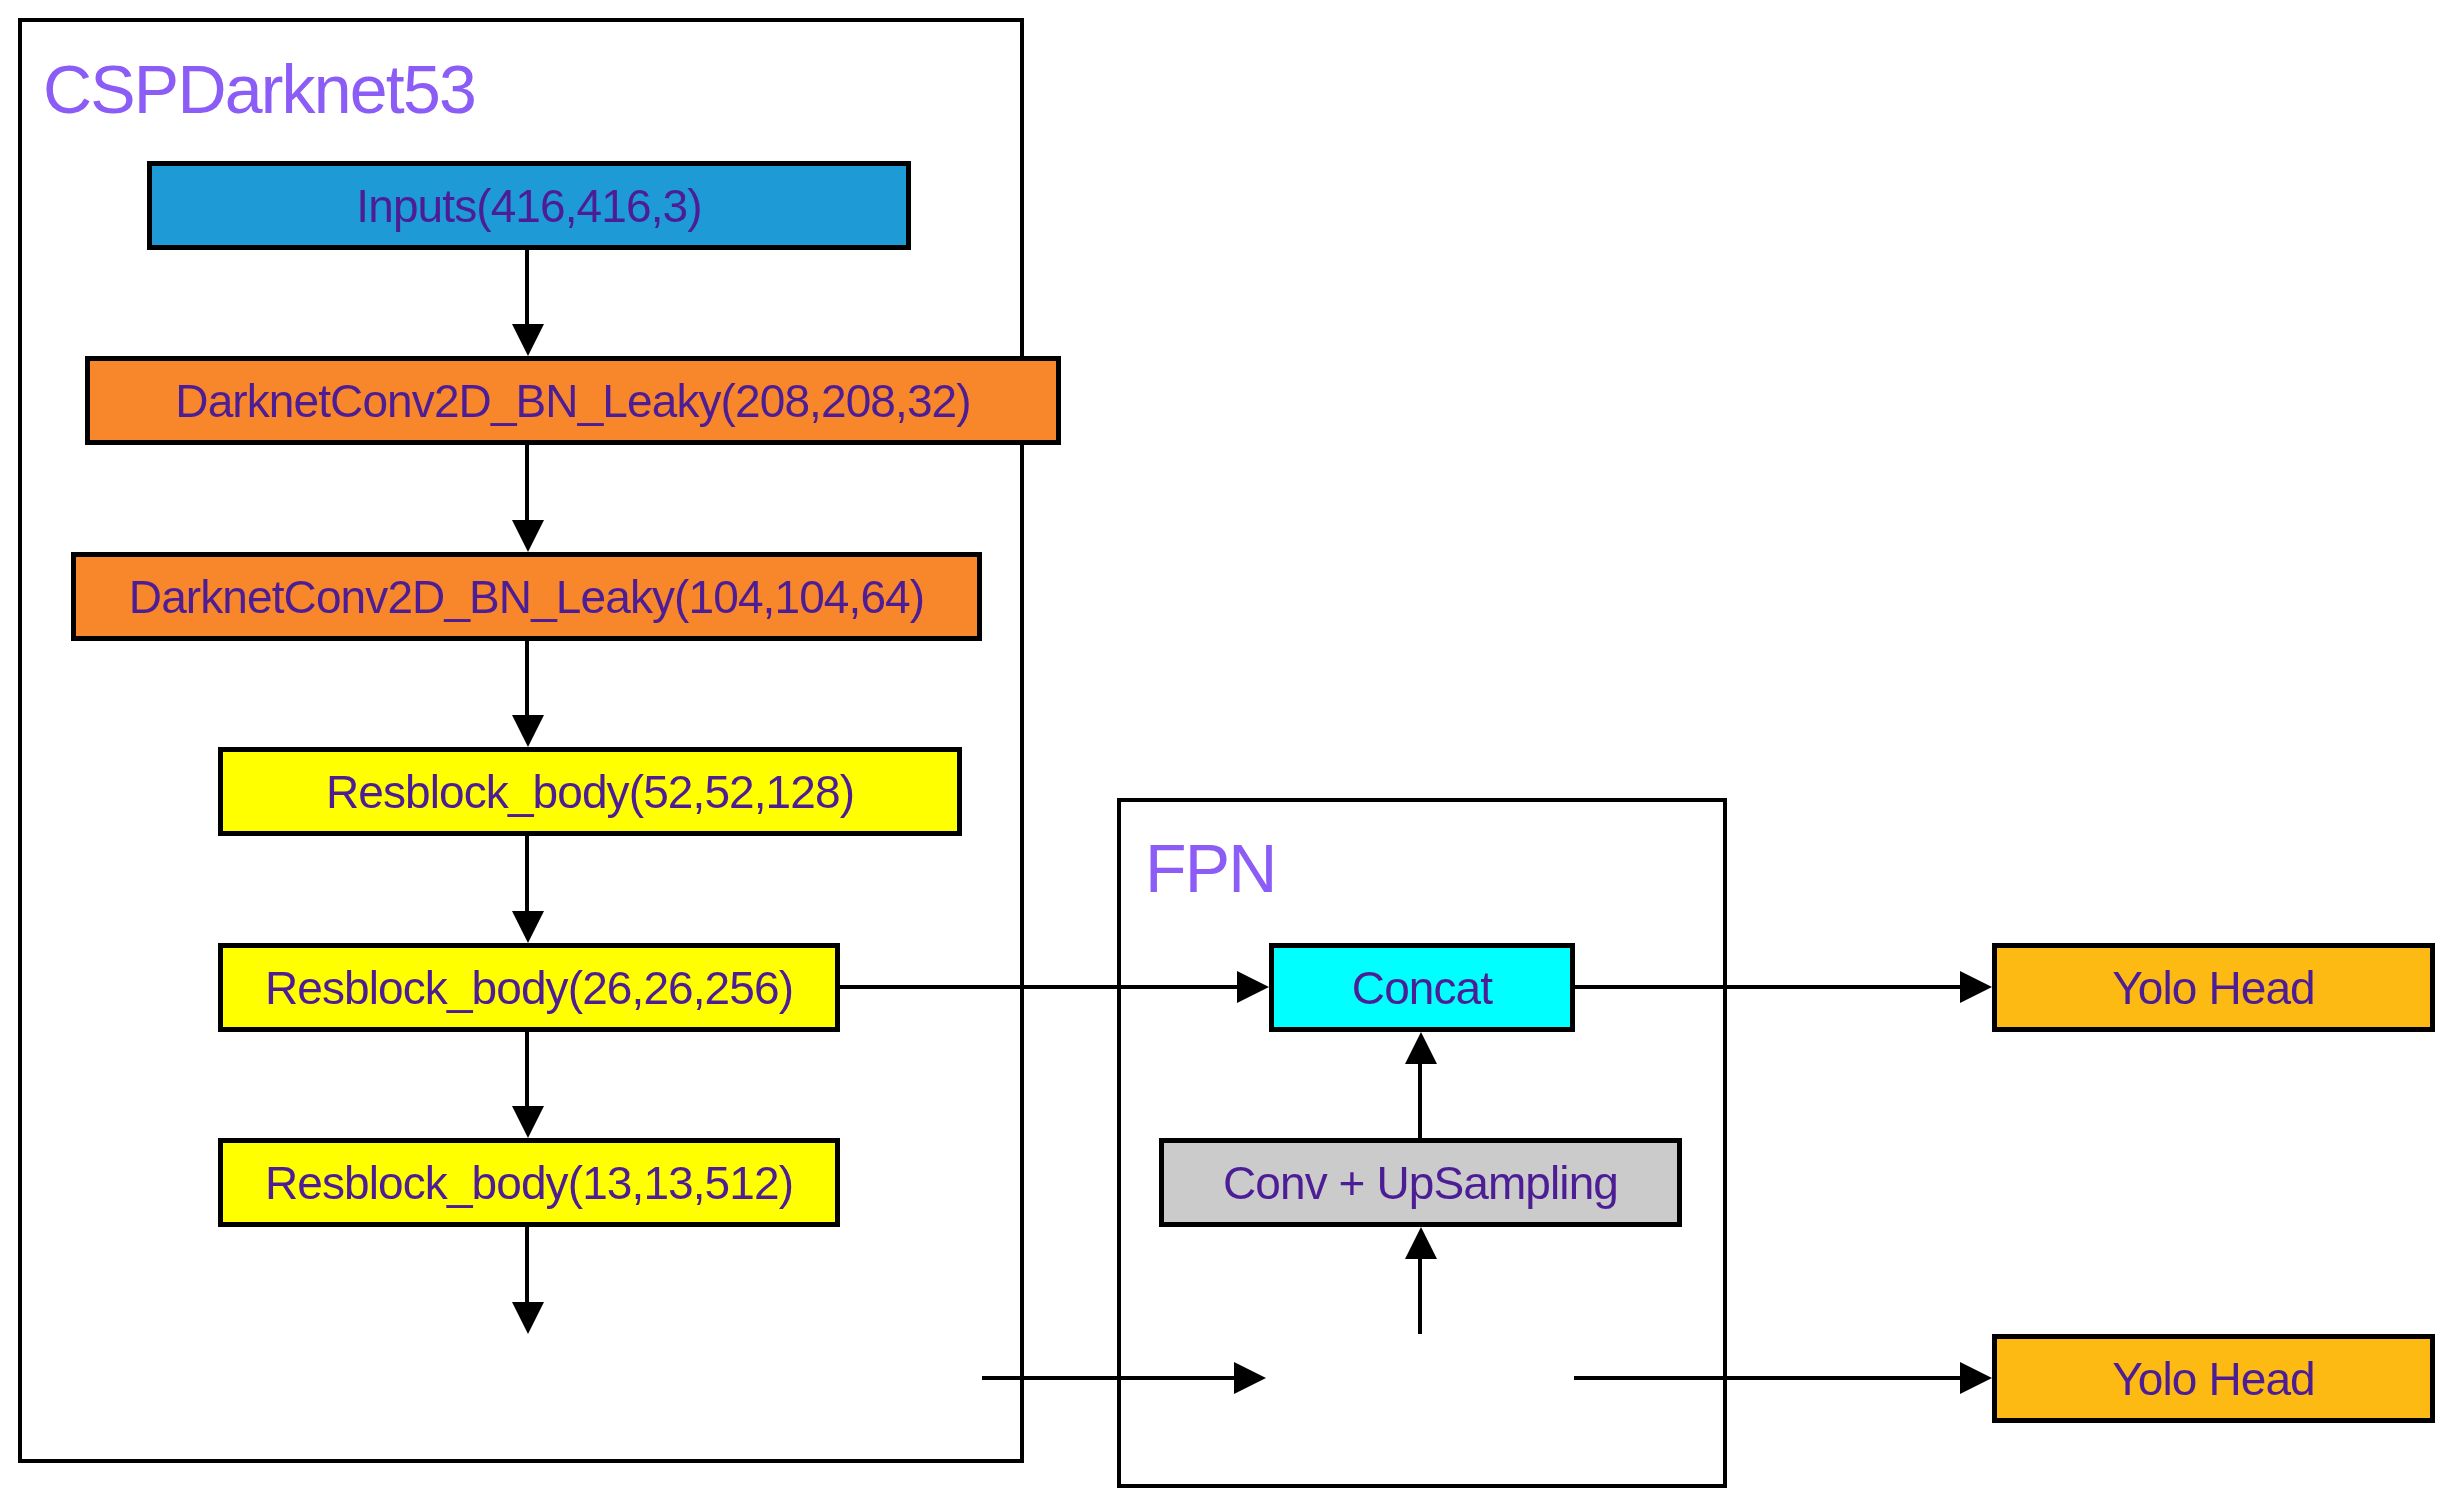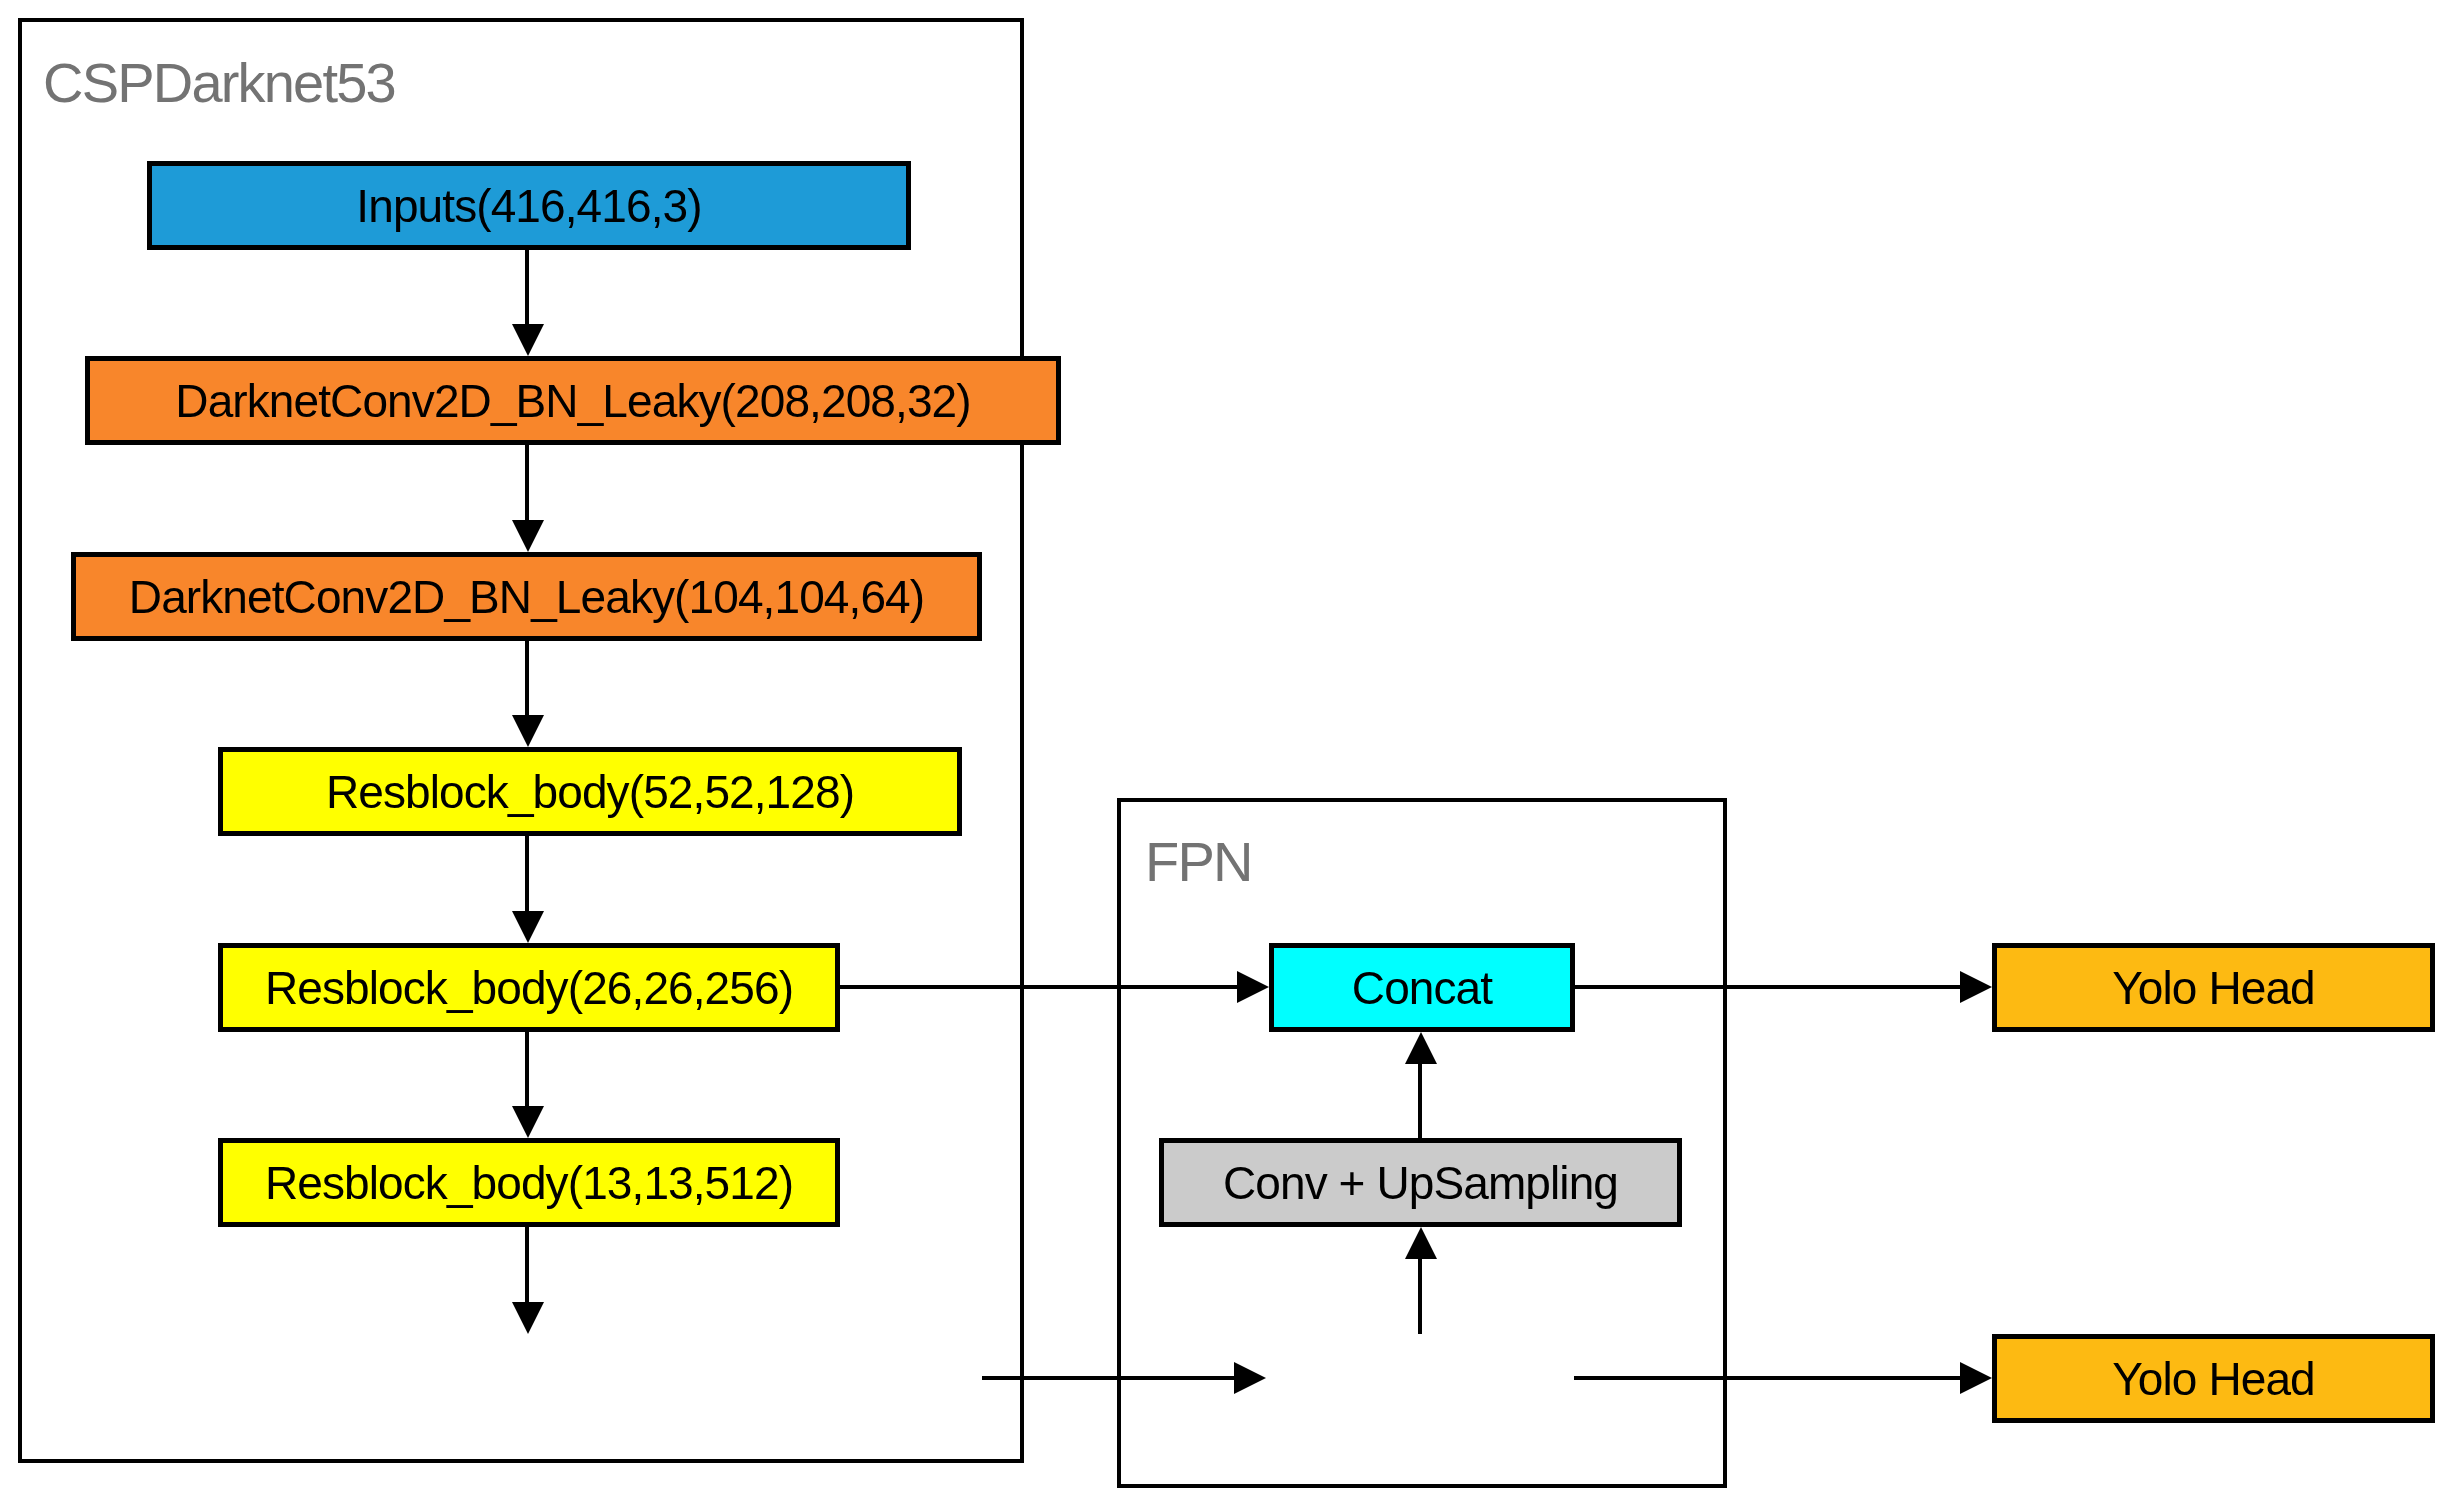--- a/index.html
+++ b/index.html
@@ -12,37 +12,37 @@
     overflow: hidden;
   }
   .container-box {
     position: absolute;
     border: 4.4px solid #000000;
     background: transparent;
     box-sizing: border-box;
   }
   .section-title {
     position: absolute;
-    color: #737373;
-    font-size: 56px;
+    color: #8b5cf6;
+    font-size: 68px;
     line-height: 1;
     white-space: nowrap;
     letter-spacing: -1.8px;
   }
   .node {
     position: absolute;
     height: 89px;
     border: 5.3px solid #000000;
     box-sizing: border-box;
     display: flex;
     align-items: center;
     justify-content: center;
     font-size: 46px;
     letter-spacing: -0.9px;
-    color: #000000;
+    color: #4c1d95;
     white-space: nowrap;
     z-index: 3;
   }
   .vshaft { position: absolute; width: 4.4px; background: #000000; z-index: 2; }
   .hshaft { position: absolute; height: 4.4px; background: #000000; z-index: 2; }
   .head { position: absolute; width: 0; height: 0; z-index: 2; }
   .head-down {
     border-left: 16px solid transparent;
     border-right: 16px solid transparent;
     border-top: 32px solid #000000;

